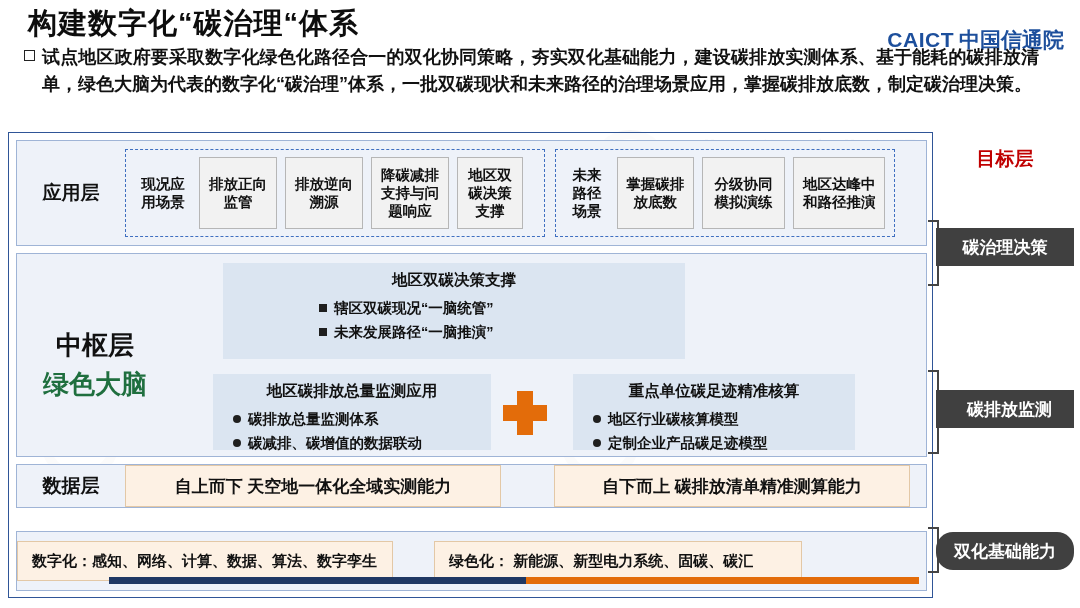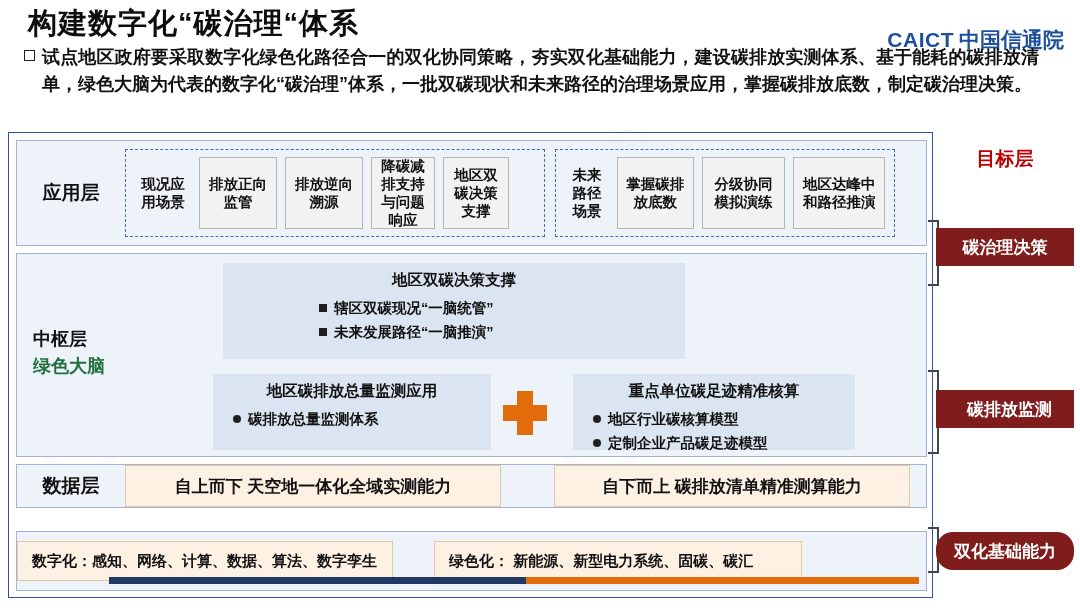--- a/index.html
+++ b/index.html
@@ -166,21 +166,22 @@
     width: 911px;
     height: 204px;
     background: #eef2f9;
     border: 1px solid #9fb4d6;
   }
   .core-label {
     position: absolute;
     left: 16px;
     top: 72px;
     width: 124px;
-    font-size: 18px;
+    text-align: center;
+    font-size: 26px;
     font-weight: bold;
     line-height: 1.5;
   }
   .core-label .green { color: #1f6f3f; }
   .panel {
     position: absolute;
     background: #dbe5f1;
     box-sizing: border-box;
     padding: 7px 10px;
   }
@@ -303,21 +304,21 @@
     text-align: center;
     color: #c00000;
     font-size: 19px;
     font-weight: bold;
   }
   .right-badge {
     position: absolute;
     left: 0;
     width: 138px;
     height: 38px;
-    background: #7f1d1d;
+    background: #404040;
     color: #ffffff;
     font-size: 17px;
     font-weight: bold;
     display: flex;
     align-items: center;
     justify-content: center;
     box-sizing: border-box;
   }
   .brace {
     position: absolute;
@@ -362,21 +363,21 @@
 
 <div class="diagram">
 
   <div class="row row-app">
     <div class="row-label" style="width:108px;">应用层</div>
 
     <div class="dashed-box" style="width:420px;">
       <div class="app-cell plain" style="width:56px;">现况应用场景</div>
       <div class="app-cell" style="width:78px;">排放正向监管</div>
       <div class="app-cell" style="width:78px;">排放逆向溯源</div>
-      <div class="app-cell" style="width:64px;">降碳减排支持与问题响应</div>
+      <div class="app-cell" style="width:78px;">降碳减排支持与问题响应</div>
       <div class="app-cell" style="width:66px;">地区双碳决策支撑</div>
     </div>
 
     <div class="dashed-box" style="width:340px; margin-left:10px;">
       <div class="app-cell plain" style="width:46px;">未来路径场景</div>
       <div class="app-cell" style="width:80px;">掌握碳排放底数</div>
       <div class="app-cell" style="width:88px;">分级协同模拟演练</div>
       <div class="app-cell" style="width:96px;">地区达峰中和路径推演</div>
     </div>
   </div>
@@ -401,20 +402,24 @@
       </div>
     </div>
 
     <div class="panel" style="left:196px; top:120px; width:278px; height:76px;">
       <div class="panel-title">地区碳排放总量监测应用</div>
       <div style="padding-left:10px;">
         <div class="panel-li">
           <span class="mk-dot"></span>
           <span>碳排放总量监测体系</span>
         </div>
+        <div class="panel-li">
+          <span class="mk-dot"></span>
+          <span>碳减排、碳增值的数据联动</span>
+        </div>
       </div>
     </div>
 
     <div class="panel" style="left:556px; top:120px; width:282px; height:76px;">
       <div class="panel-title">重点单位碳足迹精准核算</div>
       <div style="padding-left:10px;">
         <div class="panel-li">
           <span class="mk-dot"></span>
           <span>地区行业碳核算模型</span>
         </div>

